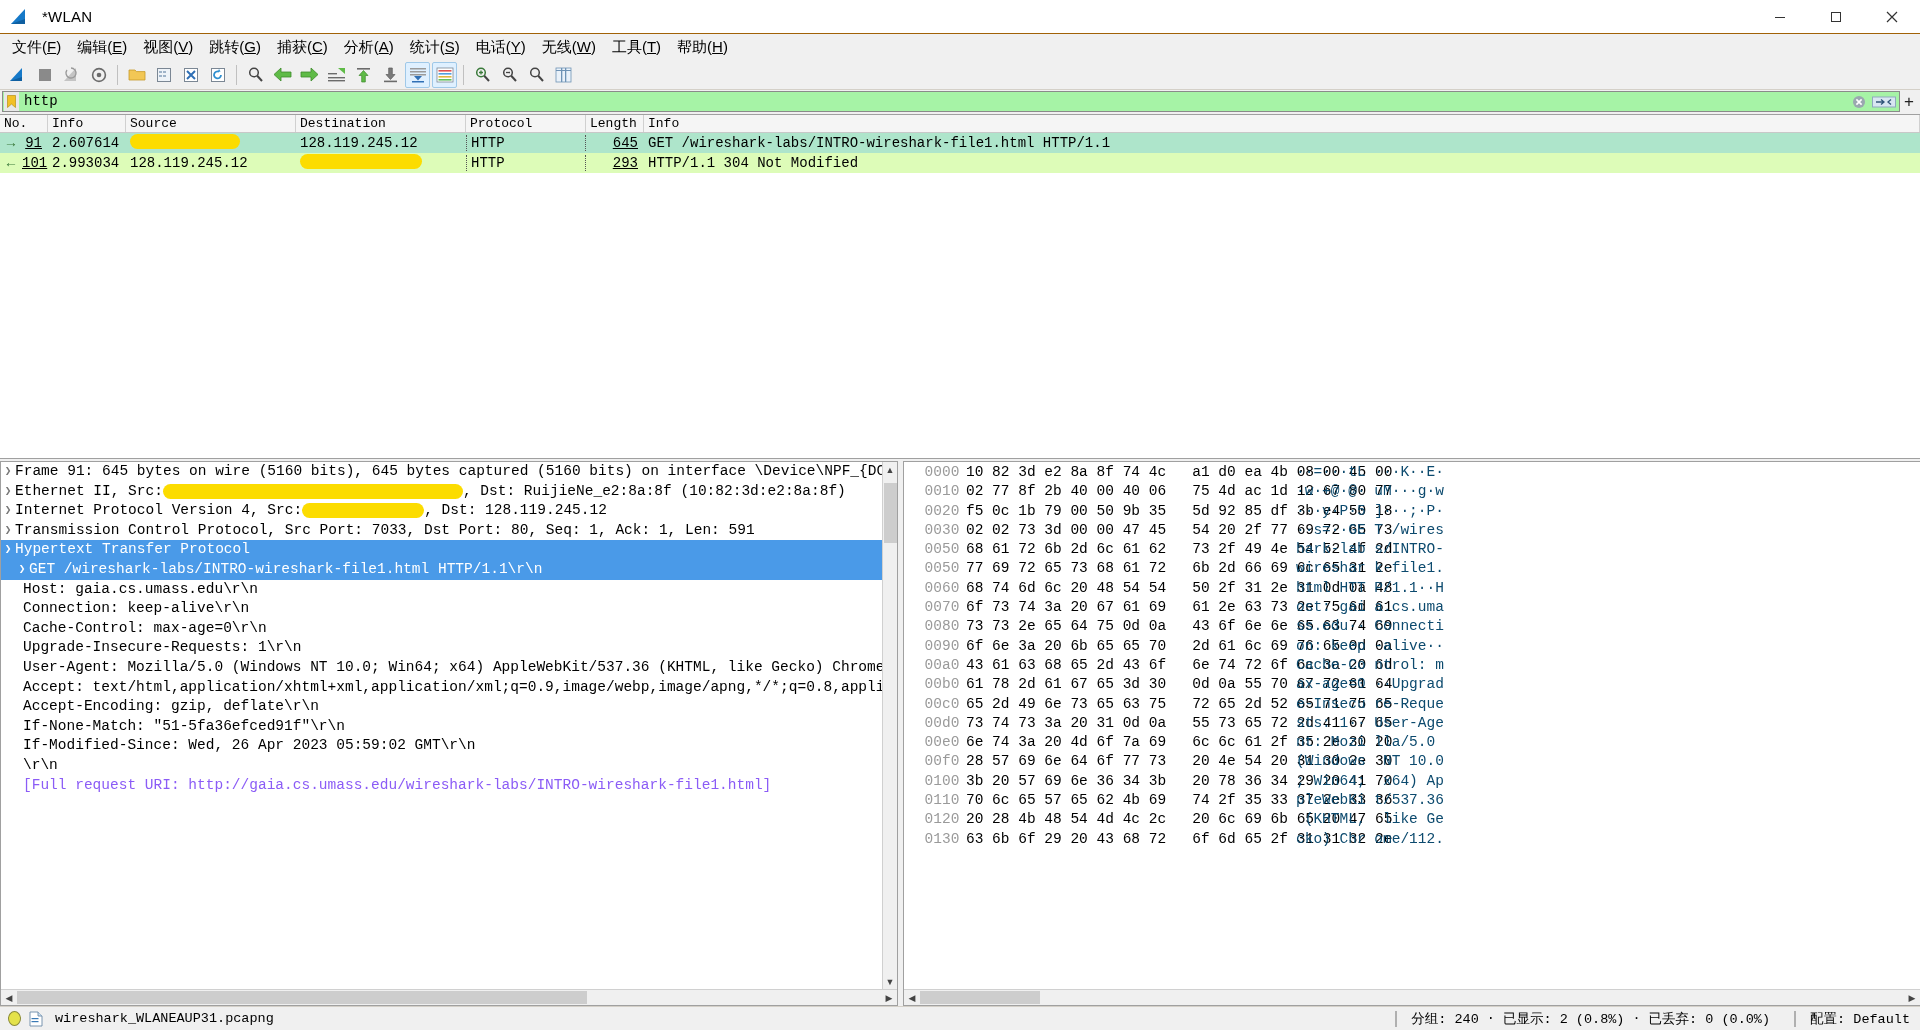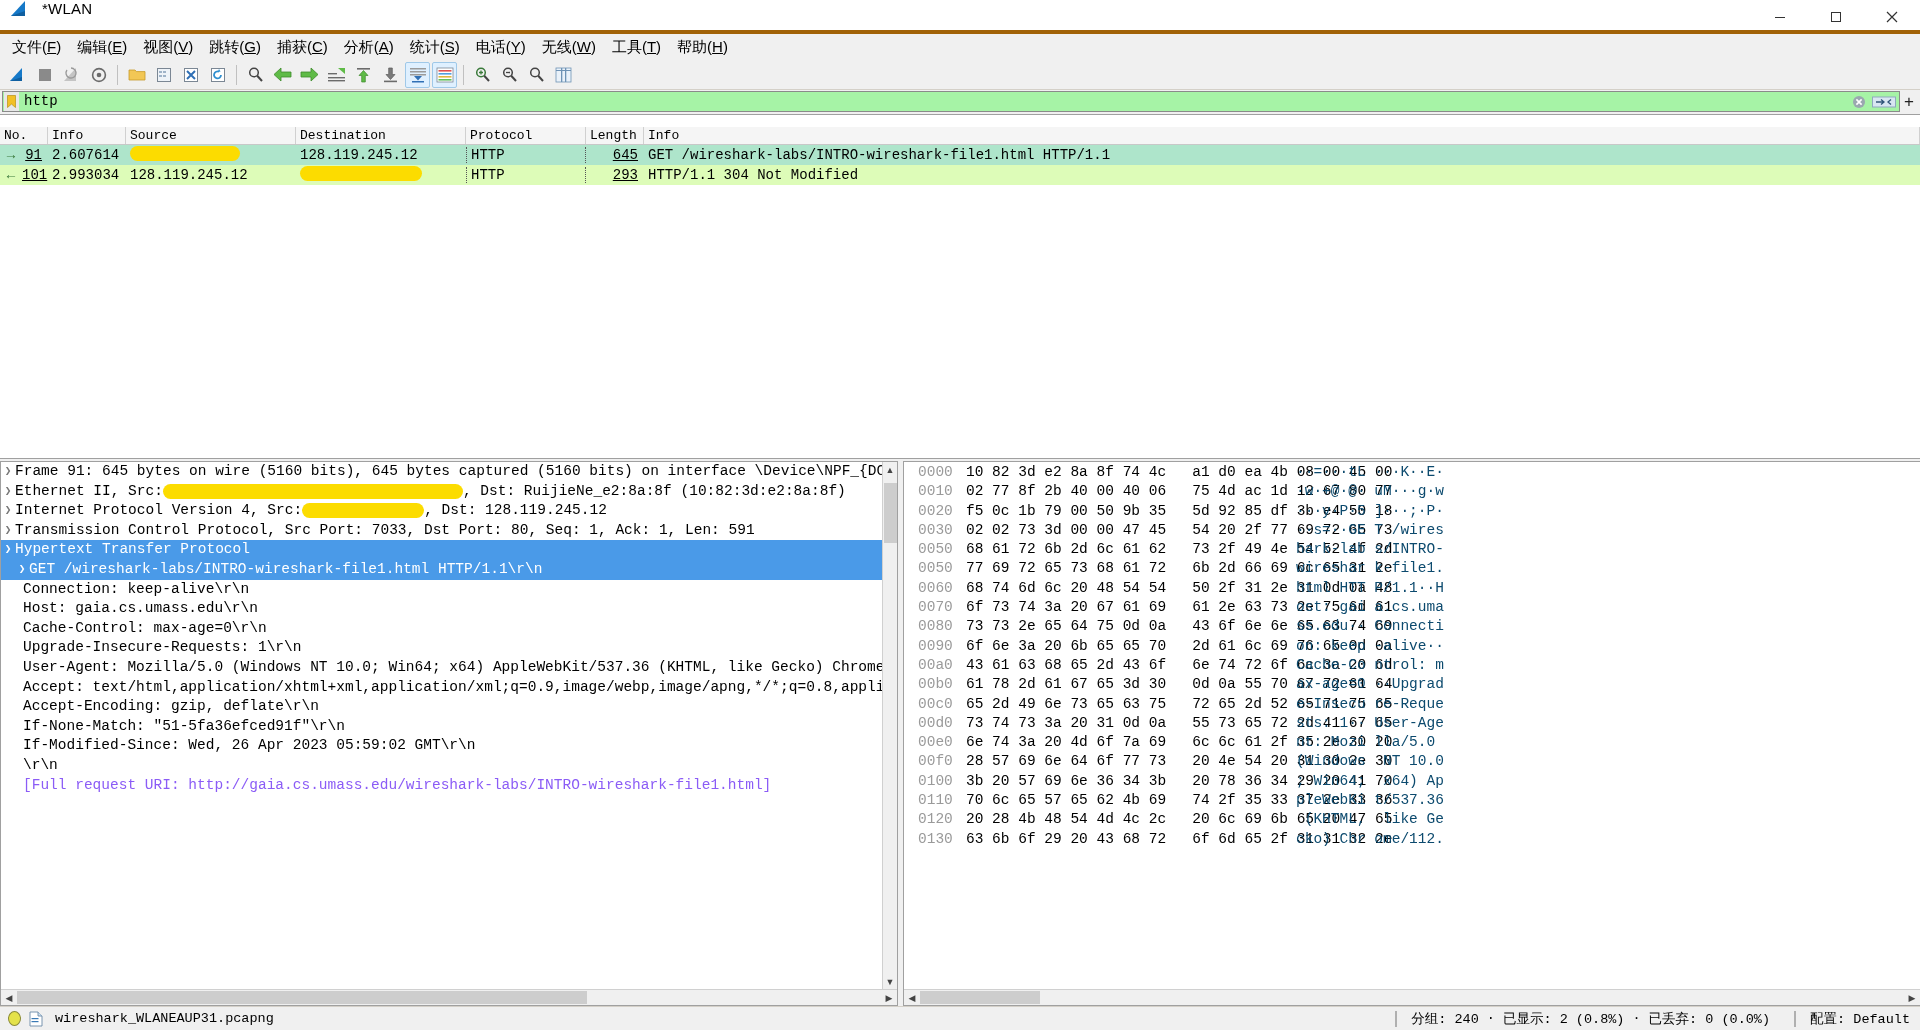--- a/index.html
+++ b/index.html
@@ -6,22 +6,22 @@
   html, body {
     width: 1920px; height: 1030px;
     font-family: "Liberation Sans", sans-serif;
     background: #ffffff;
     overflow: hidden;
   }
   .app { width: 1920px; height: 1030px; display: flex; flex-direction: column; background: #f0f0f0; }
 
   
   .titlebar {
-    height: 34px; background: #ffffff; display: flex; align-items: flex-start;
-    border-bottom: 4px solid #a16207; flex: 0 0 34px;
+    height: 34px; background: #ffffff; display: flex; align-items: center;
+    border-bottom: 1px solid #a16207; flex: 0 0 34px;
   }
   .title-icon { margin-left: 10px; margin-right: 10px; display: flex; align-items: center; }
   .title-text { font-size: 15px; color: #000; letter-spacing: .2px; }
   .title-spacer { flex: 1 1 auto; }
   .win-btns { display: flex; height: 34px; }
   .win-btn {
     width: 56px; height: 34px; display: flex; align-items: center; justify-content: center;
     color: #333; font-size: 16px; line-height: 1;
   }
 
@@ -71,21 +71,21 @@
   }
   .filter-clear { width: 20px; }
   .filter-apply { width: 30px; }
   .filter-plus { width: 18px; font-size: 17px; color: #222; }
 
   
   .packet-list {
     flex: 0 0 345px; background: #fff; border: 1px solid #a0a0a0; border-left: none; border-right: none;
     display: flex; flex-direction: column; overflow: hidden;
   }
-  .plist-header { display: flex; height: 18px; background: #f5f5f5; border-bottom: 1px solid #c8c8c8; margin-top: 12px; }
+  .plist-header { display: flex; height: 18px; background: #f5f5f5; border-bottom: 1px solid #c8c8c8; }
   .plist-header .col {
     font-family: "Liberation Mono", monospace; font-size: 13px; color: #000;
     border-right: 1px solid #d0d0d0; padding-left: 4px; line-height: 17px; overflow: hidden; white-space: nowrap;
   }
   .plist-body { flex: 1 1 auto; background: #fff; }
   .prow { display: flex; height: 20px; align-items: center; font-family: "Liberation Mono", monospace; font-size: 14px; }
   .prow.r1 { background: #aee5cb; }
   .prow.r2 { background: #ddfcb8; }
   .prow .arrow { width: 22px; text-align: center; color: #3c7a3c; font-size: 14px; line-height: 1; }
   .cell { overflow: hidden; white-space: nowrap; padding-left: 4px; }
@@ -135,21 +135,21 @@
   .hs-track { flex: 1 1 auto; position: relative; background: #f0f0f0; }
   .hs-thumb { position: absolute; top: 1px; bottom: 1px; background: #cdcdcd; }
 
   
   .hex-pane {
     flex: 1 1 auto; background: #fff; border: 1px solid #a0a0a0; border-right: none;
     margin-top: 2px; margin-left: 5px; display: flex; flex-direction: column; overflow: hidden;
   }
   .hex-body { flex: 1 1 auto; overflow: hidden; padding-top: 1px; }
   .hexline { display: flex; font-family: "Liberation Mono", monospace; font-size: 14.5px; height: 19.3px; line-height: 19.3px; white-space: pre; }
-  .hx-off { color: #9a9a9a; width: 62px; padding-left: 14px; }
+  .hx-off { color: #9a9a9a; width: 62px; padding-left: 14px; text-align: center; }
   .hx-bytes { color: #000; width: 330px; }
   .hx-ascii { color: #0c4a6e; }
 
   
   .statusbar {
     height: 24px; flex: 0 0 24px; display: flex; align-items: center;
     background: #f0f0f0; border-top: 1px solid #d4d0c8; font-size: 13.5px;
     font-family: "Liberation Mono", monospace;
   }
   .sb-left { display: flex; align-items: center; padding-left: 8px; }
@@ -455,24 +455,24 @@
             <span class="twisty open">❯</span>
             <span>Hypertext Transfer Protocol</span>
           </div>
 
           <div class="dline sel">
             <span class="twisty" style="margin-left:14px">❯</span>
             <span>GET /wireshark-labs/INTRO-wireshark-file1.html HTTP/1.1\r\n</span>
           </div>
 
           <div class="dline dl-ind1">
+              <span>Host: gaia.cs.umass.edu\r\n</span>
+            </div>
+          <div class="dline dl-ind1">
               <span>Connection: keep-alive\r\n</span>
-            </div>
-          <div class="dline dl-ind1">
-              <span>Host: gaia.cs.umass.edu\r\n</span>
             </div>
           <div class="dline dl-ind1">
               <span>Cache-Control: max-age=0\r\n</span>
             </div>
           <div class="dline dl-ind1">
               <span>Upgrade-Insecure-Requests: 1\r\n</span>
             </div>
           <div class="dline dl-ind1">
               <span>User-Agent: Mozilla/5.0 (Windows NT 10.0; Win64; x64) AppleWebKit/537.36 (KHTML, like Gecko) Chrome/11…</span>
             </div>

